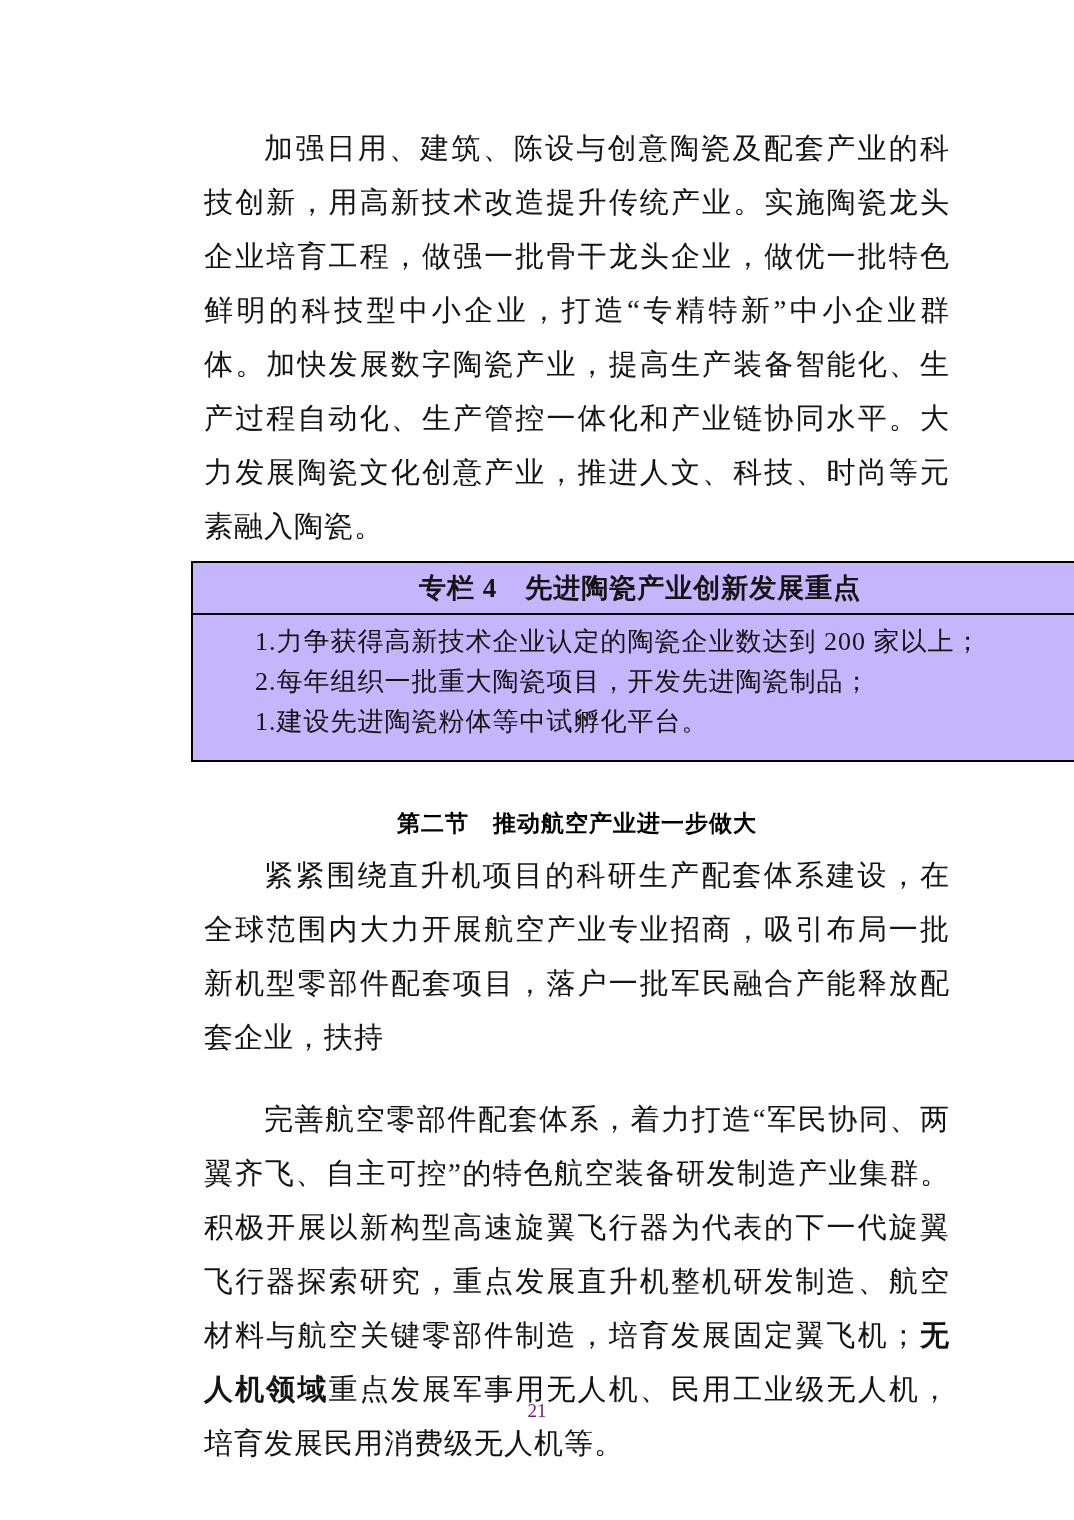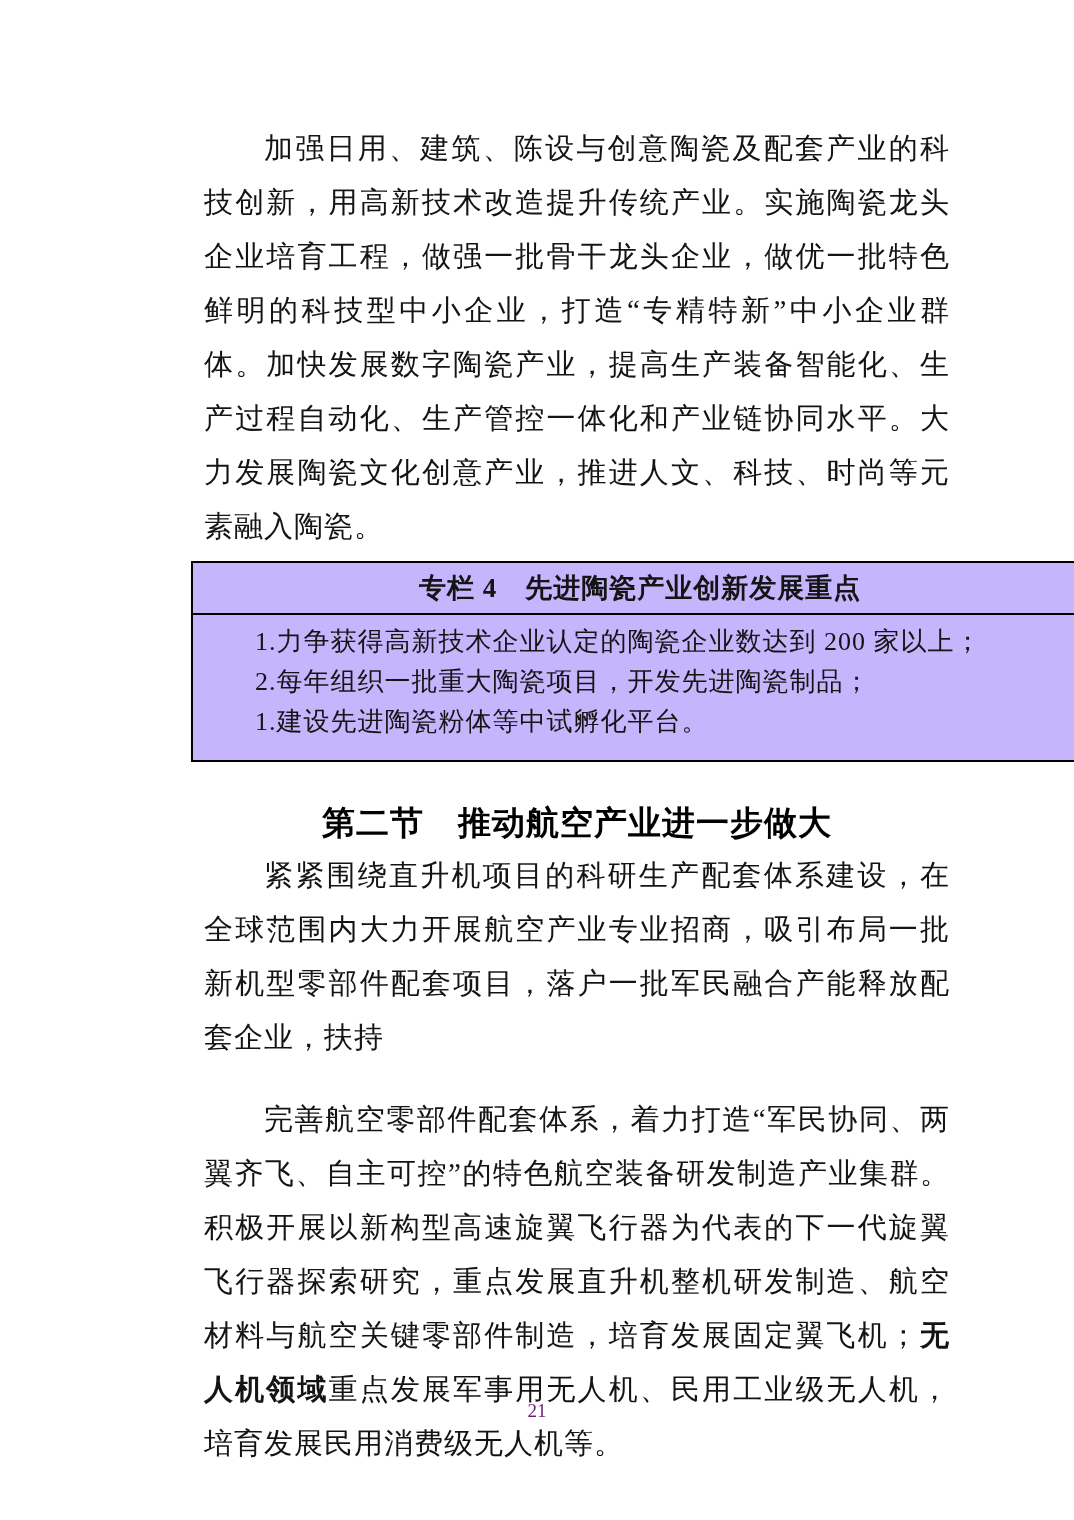--- a/index.html
+++ b/index.html
@@ -62,21 +62,21 @@
     letter-spacing: 1px;
     text-align: justify;
     text-justify: inter-character;
     text-indent: 54px;
   }
   .section-heading {
     margin: 36px 0 0 0;
     text-align: center;
     font-family: "Liberation Sans", "DejaVu Sans", sans-serif;
     font-weight: bold;
-    font-size: 33px;
+    font-size: 23px;
     line-height: 50px;
     letter-spacing: 1px;
     color: #000000;
   }
   .para-gap {
     margin-top: 28px;
   }
   .page-number {
     position: absolute;
     left: 0;

